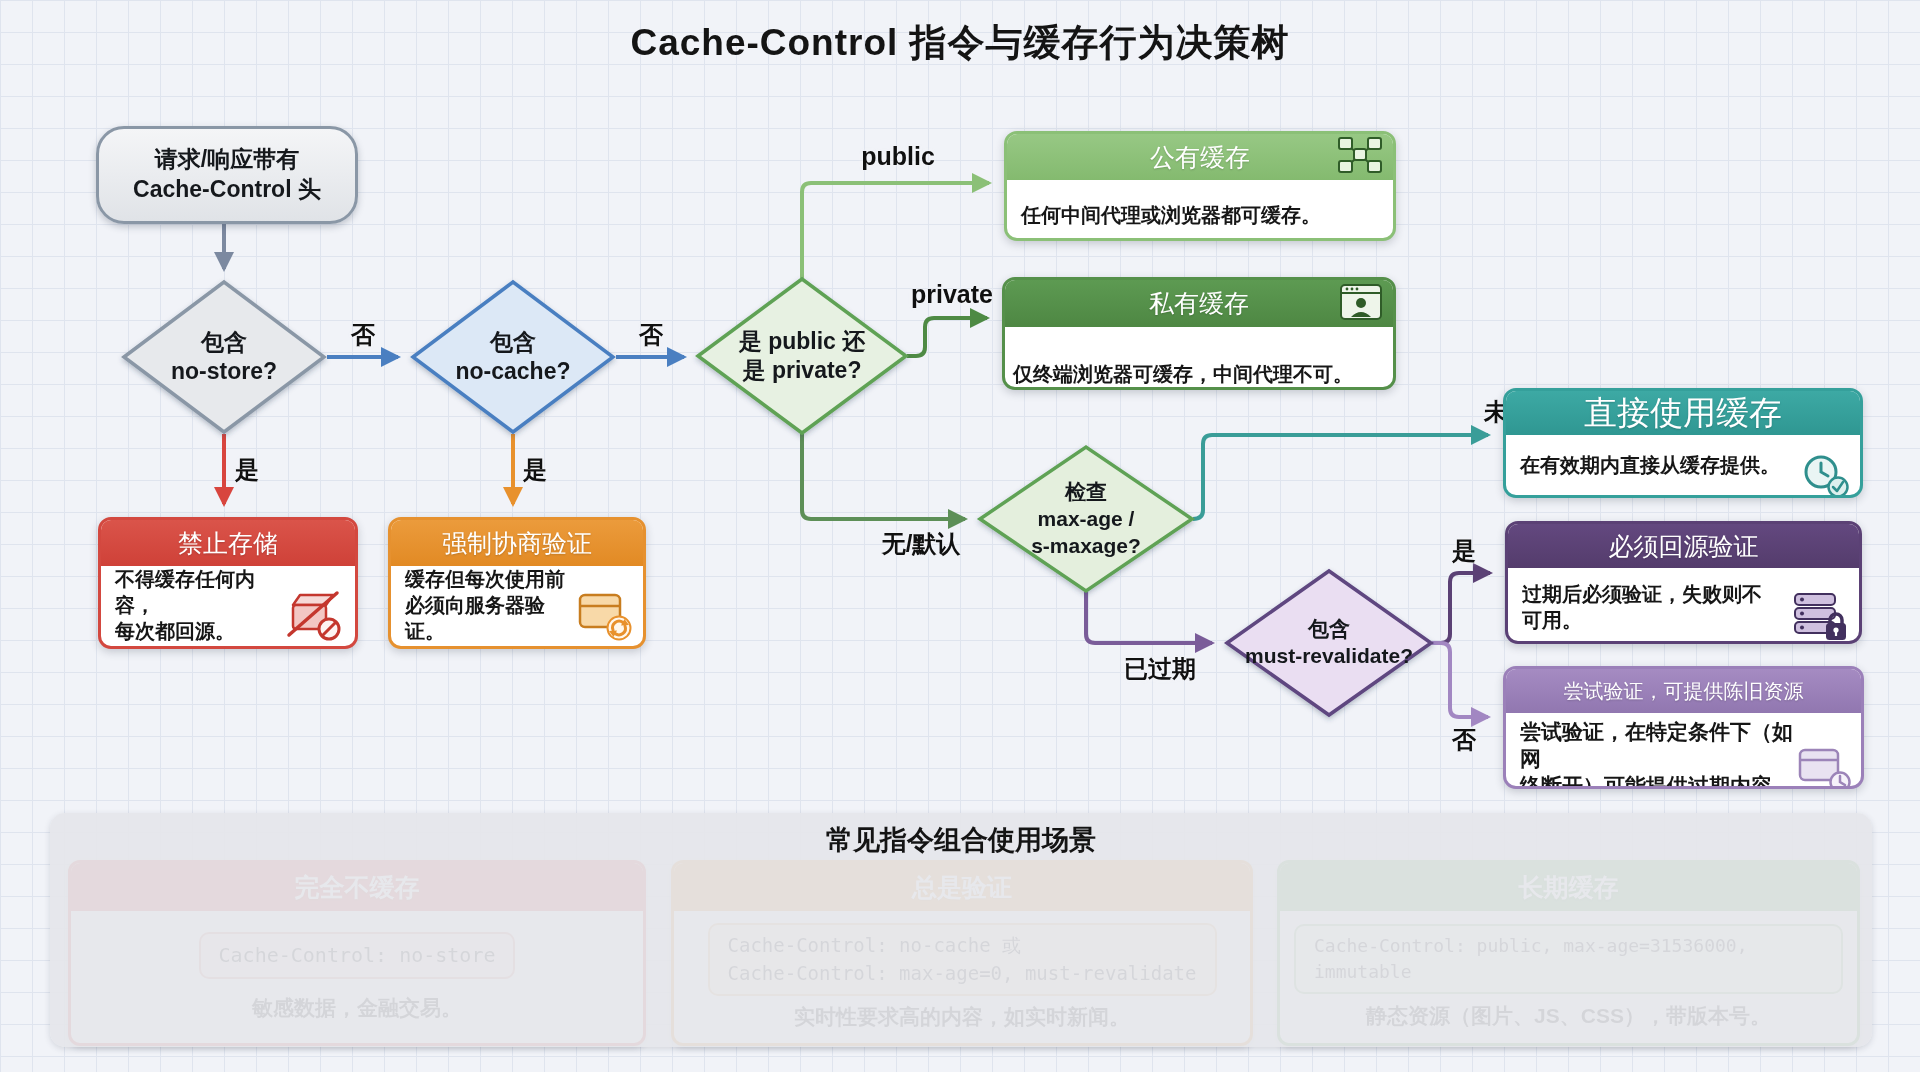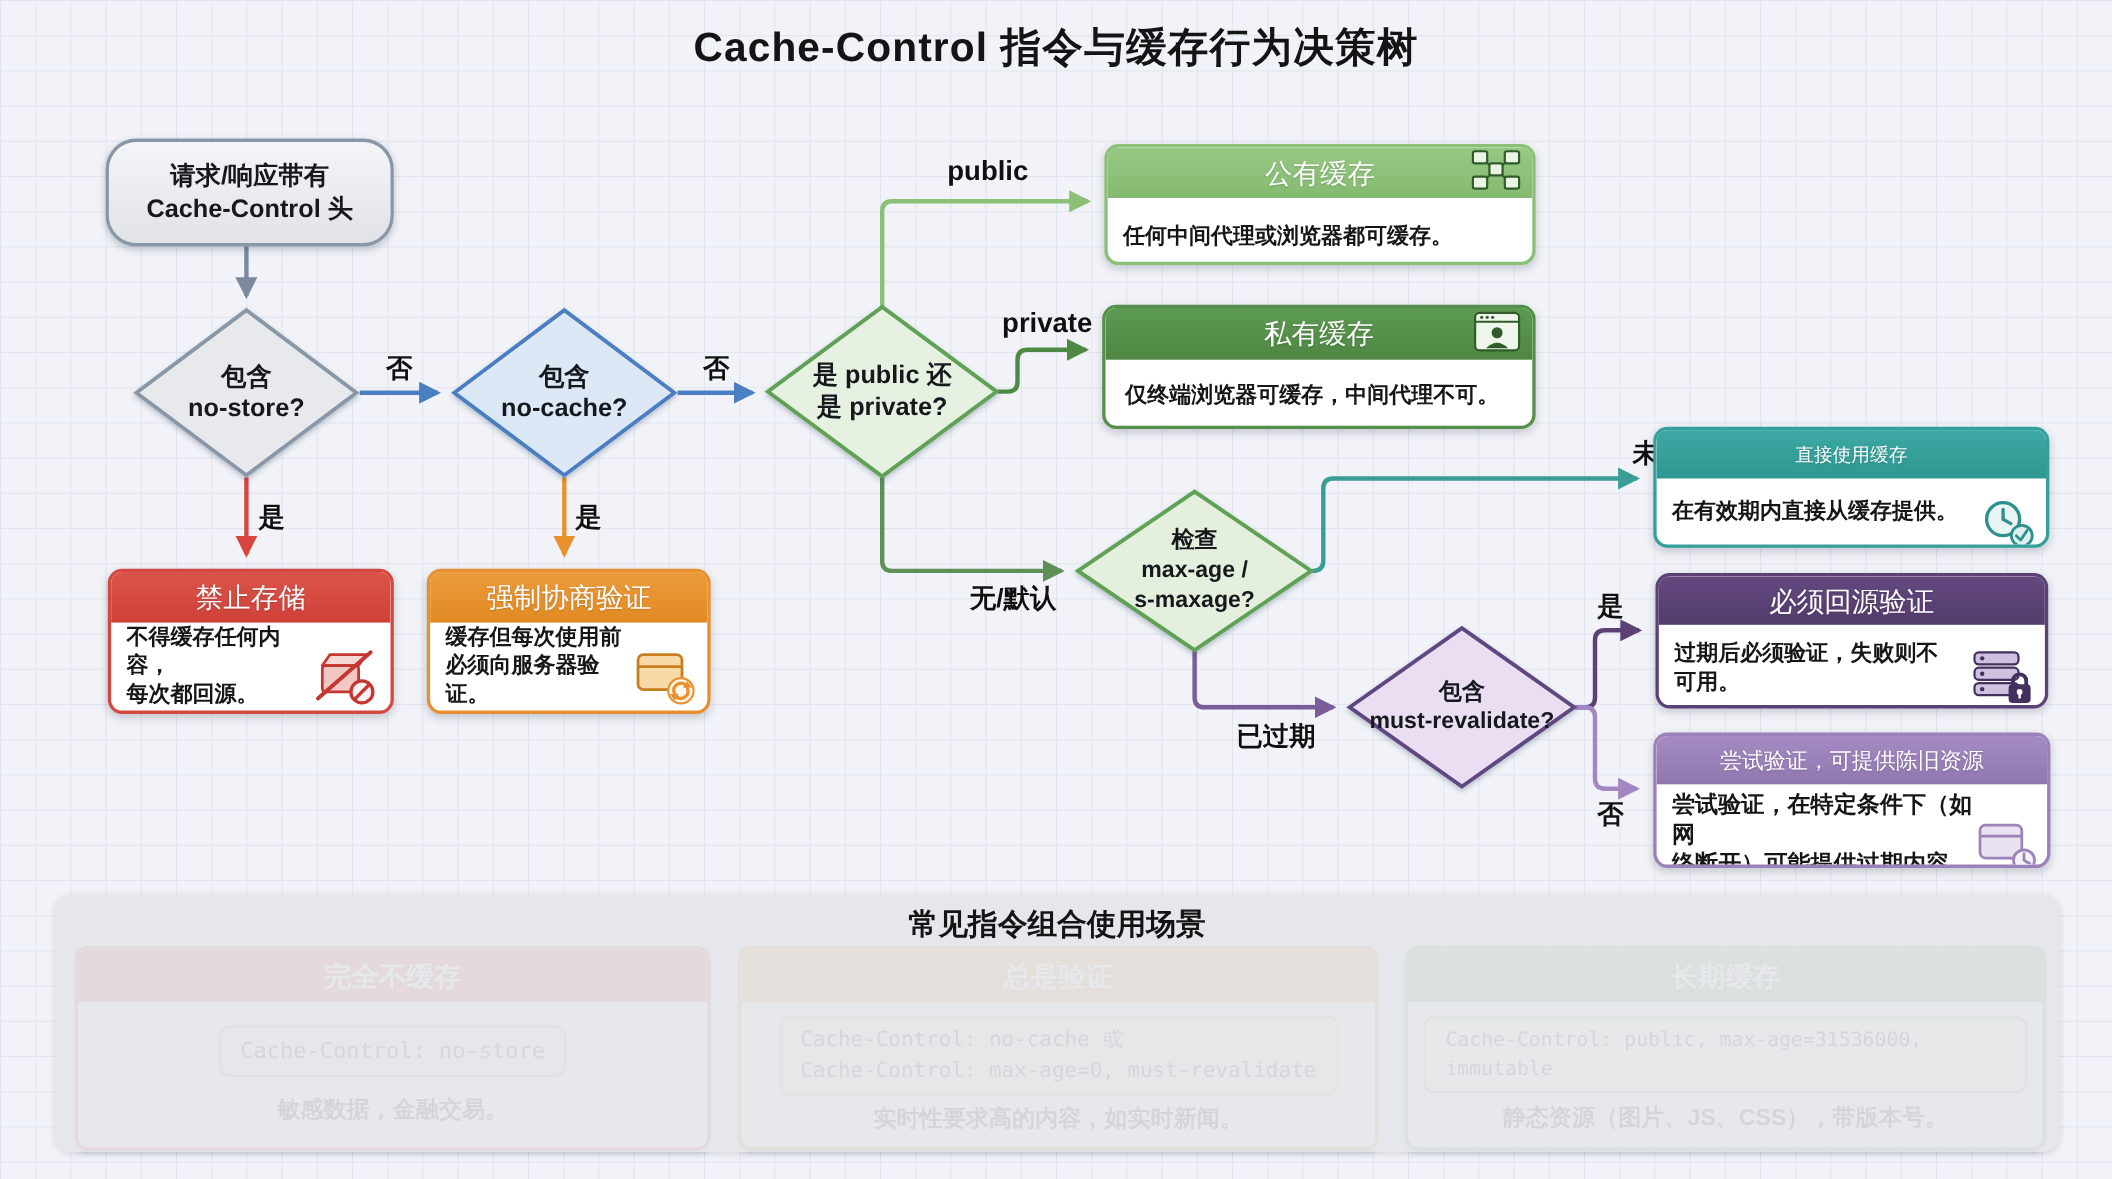--- a/index.html
+++ b/index.html
@@ -258,27 +258,27 @@
       <svg width="44" height="38" viewBox="0 0 44 38">
         <rect x="2" y="2" width="40" height="34" rx="4" fill="#eef5ea" stroke="#2f5c28" stroke-width="2"></rect>
         <line x1="2" y1="10" x2="42" y2="10" stroke="#2f5c28" stroke-width="2"></line>
         <circle cx="8" cy="6" r="1.4" fill="#2f5c28"></circle>
           <circle cx="13" cy="6" r="1.4" fill="#2f5c28"></circle>
           <circle cx="18" cy="6" r="1.4" fill="#2f5c28"></circle>
         <circle cx="22" cy="20" r="5" fill="#2f5c28"></circle>
         <path d="M 12 34 Q 22 24 32 34 Z" fill="#2f5c28"></path>
       </svg>
     </span>
-    <div class="result-body" style="height:64px; padding:0 18px; font-size:20px;">
+    <div class="result-body" style="height:64px; padding:0 8px; font-size:20px;margin-top:15px;">
       <span>仅终端浏览器可缓存，中间代理不可。</span>
     </div>
   </div>
 
   <div class="result res-teal" style="left:1503px; top:388px; width:354px; height:104px;">
-    <div class="result-header" style="height:44px; font-size:17px;">直接使用缓存</div>
+    <div class="result-header" style="height:44px; font-size:33px;">直接使用缓存</div>
     <div class="result-body" style="height:60px; padding:0 10px 0 14px; font-size:20px;">
       <span>在有效期内直接从缓存提供。</span>
       <span>
         <svg width="52" height="46" viewBox="0 0 52 46">
           <circle cx="23" cy="20" r="15" fill="#e9f5f4" stroke="#2f8f8d" stroke-width="3"></circle>
           <path d="M 23 11 L 23 20 L 30 24" fill="none" stroke="#2f8f8d" stroke-width="3" stroke-linecap="round"></path>
           <circle cx="40" cy="35" r="9.5" fill="#ddf0ee" stroke="#2f8f8d" stroke-width="2.5"></circle>
           <path d="M 35 35 L 39 39 L 45 30" fill="none" stroke="#2f8f8d" stroke-width="2.5" stroke-linecap="round" stroke-linejoin="round"></path>
         </svg>
       </span>

